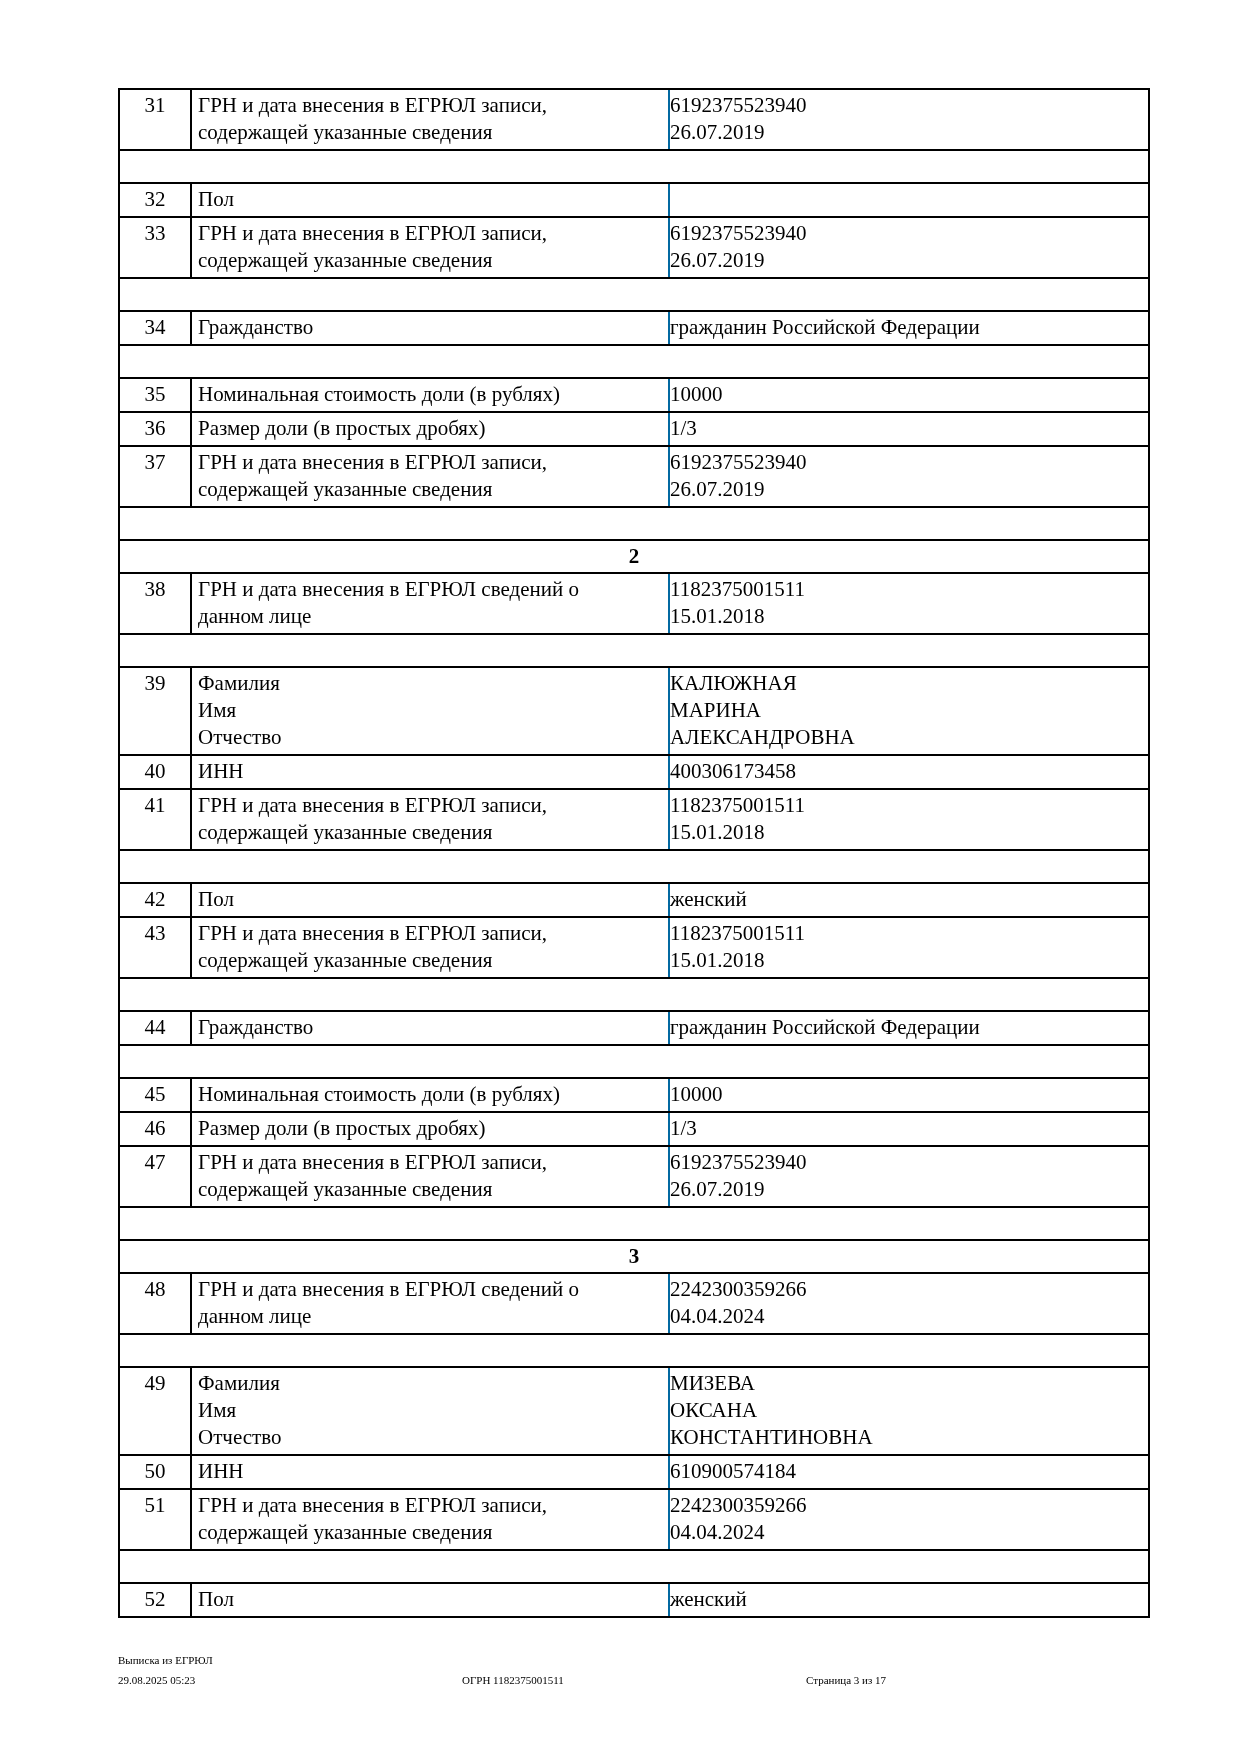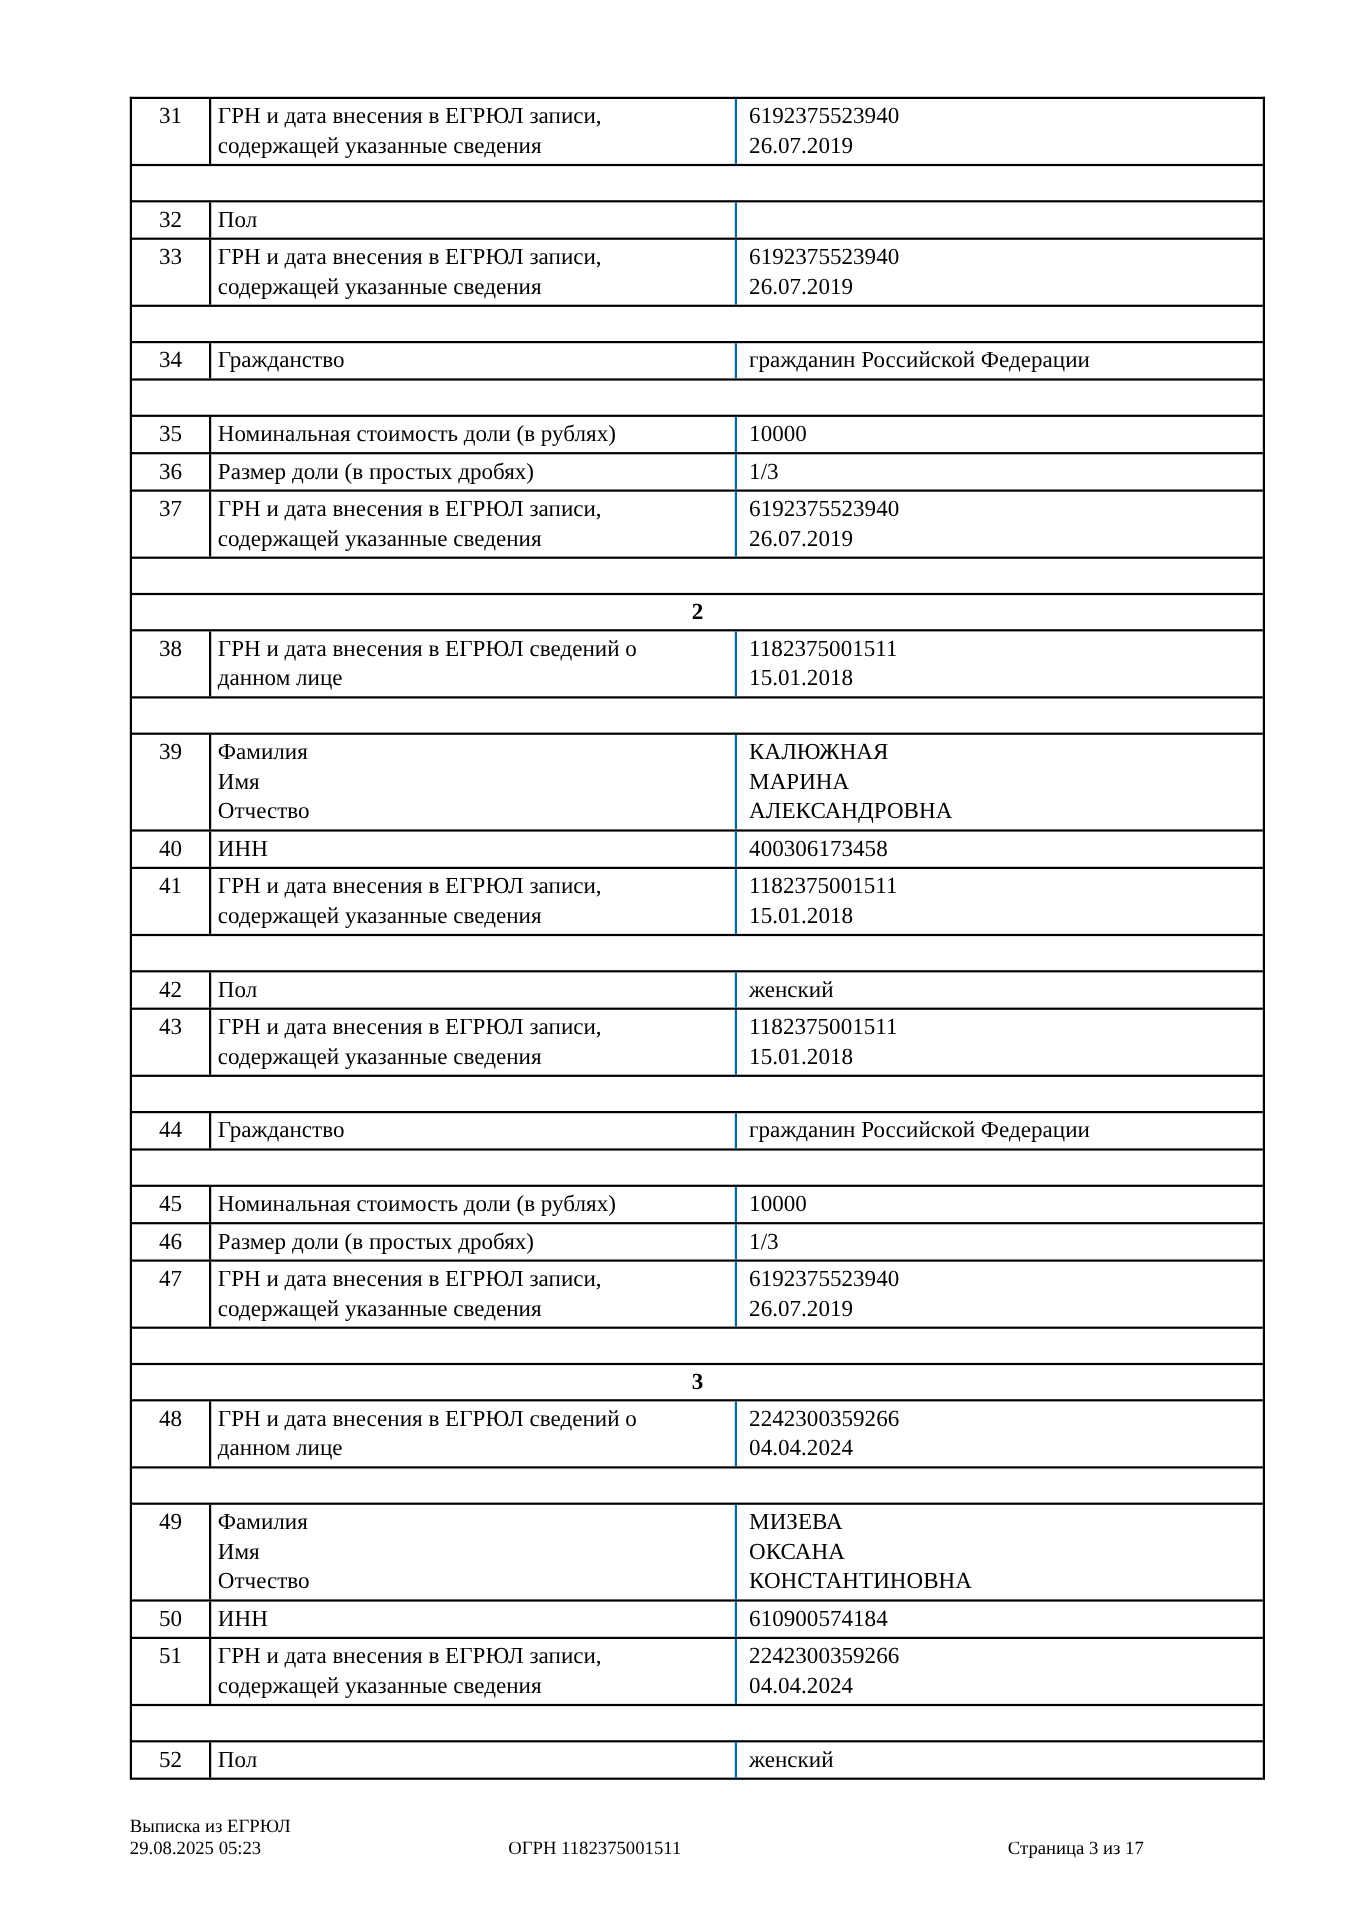--- a/index.html
+++ b/index.html
@@ -52,35 +52,35 @@
   .cell-label {
     width: 478px;
     box-sizing: border-box;
     border-right: 2px solid #0369a1;
     padding: 2px 8px 3px 6px;
     flex: 0 0 auto;
   }
   .cell-value {
     flex: 1 1 auto;
     box-sizing: border-box;
-    padding: 2px 8px 3px 11px;
+    padding: 2px 8px 3px 0;
   }
   .footer {
     position: absolute;
     left: 118px;
     width: 1032px;
     top: 1650px;
     display: flex;
     align-items: flex-end;
-    font-size: 17px;
+    font-size: 11px;
     line-height: 20px;
   }
   .footer-left  { flex: 1 1 0; text-align: left; }
   .footer-center{ flex: 1 1 0; }
-  .footer-right { flex: 1 1 0; text-align: center; }
+  .footer-right { flex: 1 1 0; text-align: left; }
 </style>
 </head>
 <body>
 
 <div class="page">
 
   <div class="egrul-table" id="egrul-table">
       <div class="t-row data">
         <div class="cell-num">31</div>
         <div class="cell-label">

